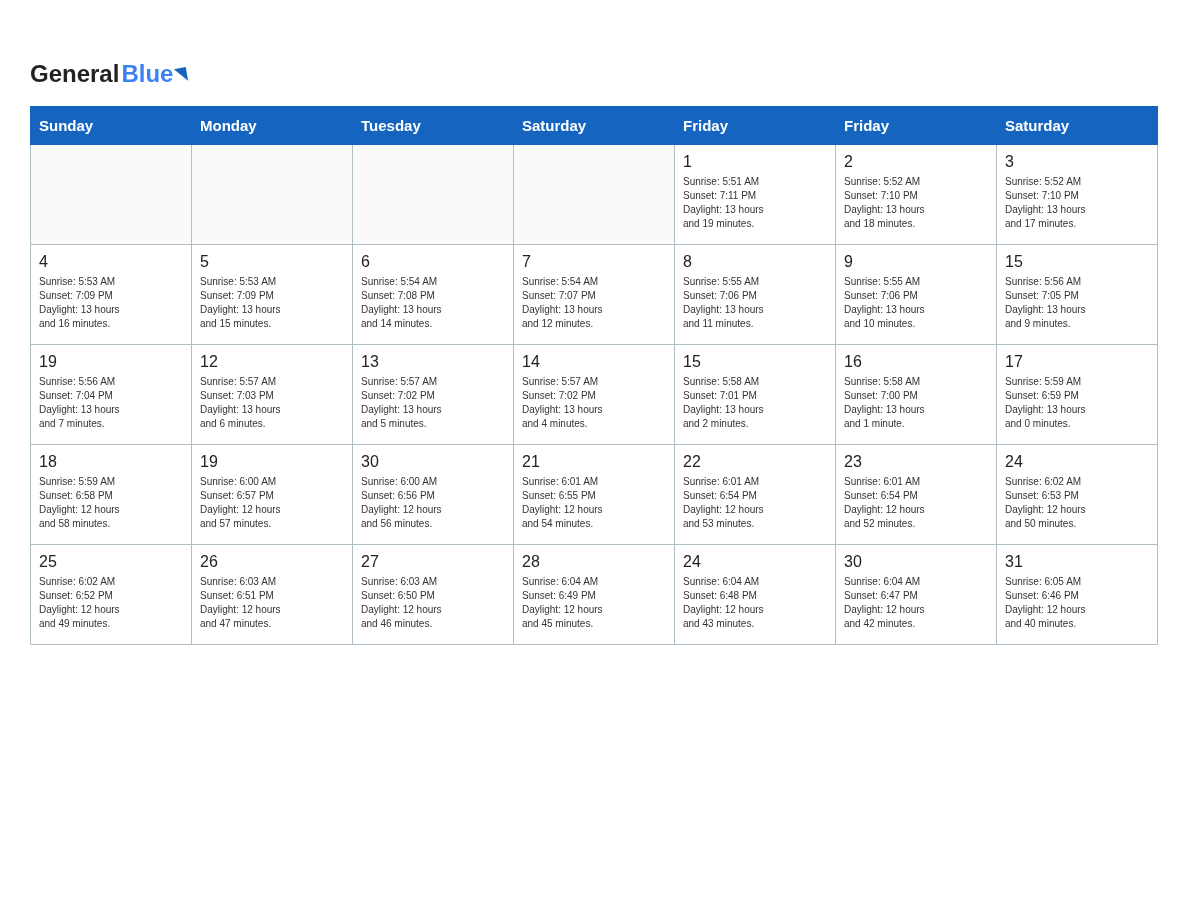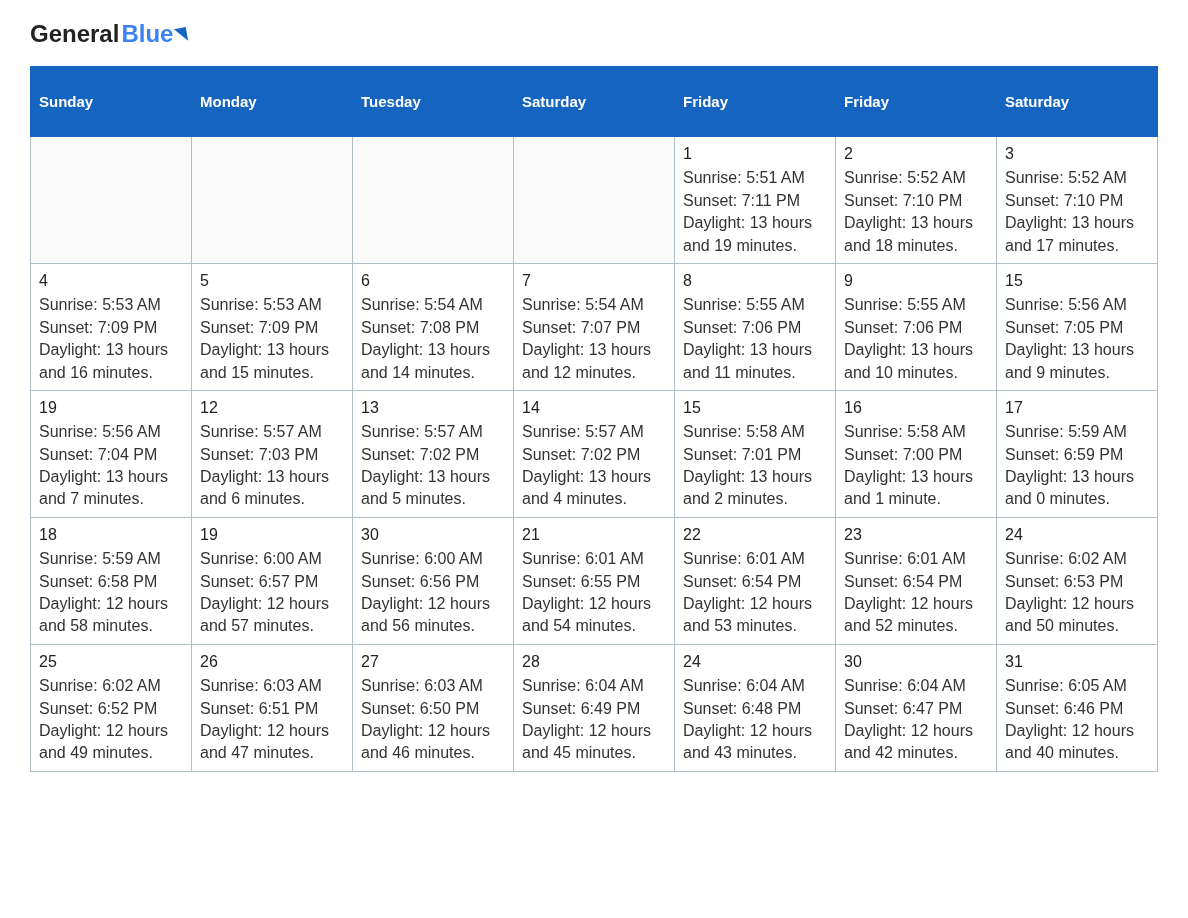--- a/index.html
+++ b/index.html
@@ -7,20 +7,21 @@
       font-family: Arial, Helvetica, sans-serif;
       background: #ffffff;
       padding: 20px 30px;
       color: #222;
     }
     .header {
       display: flex;
       justify-content: space-between;
       align-items: center;
       margin-bottom: 18px;
+      margin-top: 40px;
     }
     .logo {
       display: flex;
       flex-direction: column;
       align-items: flex-start;
     }
     .logo-text {
       display: flex;
       align-items: center;
       font-size: 22px;
@@ -44,21 +45,21 @@
     .location { font-size: 22px; color: #333; margin-top: 4px; }
 
     .calendar {
       width: 100%;
       border-collapse: collapse;
       table-layout: fixed;
     }
     .calendar thead tr th {
       background-color: #1565c0;
       color: #fff;
-      padding: 26px 8px;
+      padding: 10px 8px;
       font-size: 15px;
       font-weight: 600;
       text-align: left;
       border: 1px solid #1565c0;
     }
     .calendar tbody tr td {
       border: 1px solid #b0bec5;
       vertical-align: top;
       padding: 6px 8px;
       font-size: 12.5px;
@@ -67,21 +68,21 @@
       line-height: 1.4;
     }
     .day-number {
       font-size: 16px;
       font-weight: normal;
       color: #222;
       display: block;
       margin-bottom: 2px;
     }
     .day-info {
-      font-size: 16px;
+      font-size: 10px;
       color: #333;
     }
     .calendar tbody tr td.empty {
       background: #fafafa;
     }
   </style>
 </head>
 <body>
 
 <div class="header">

